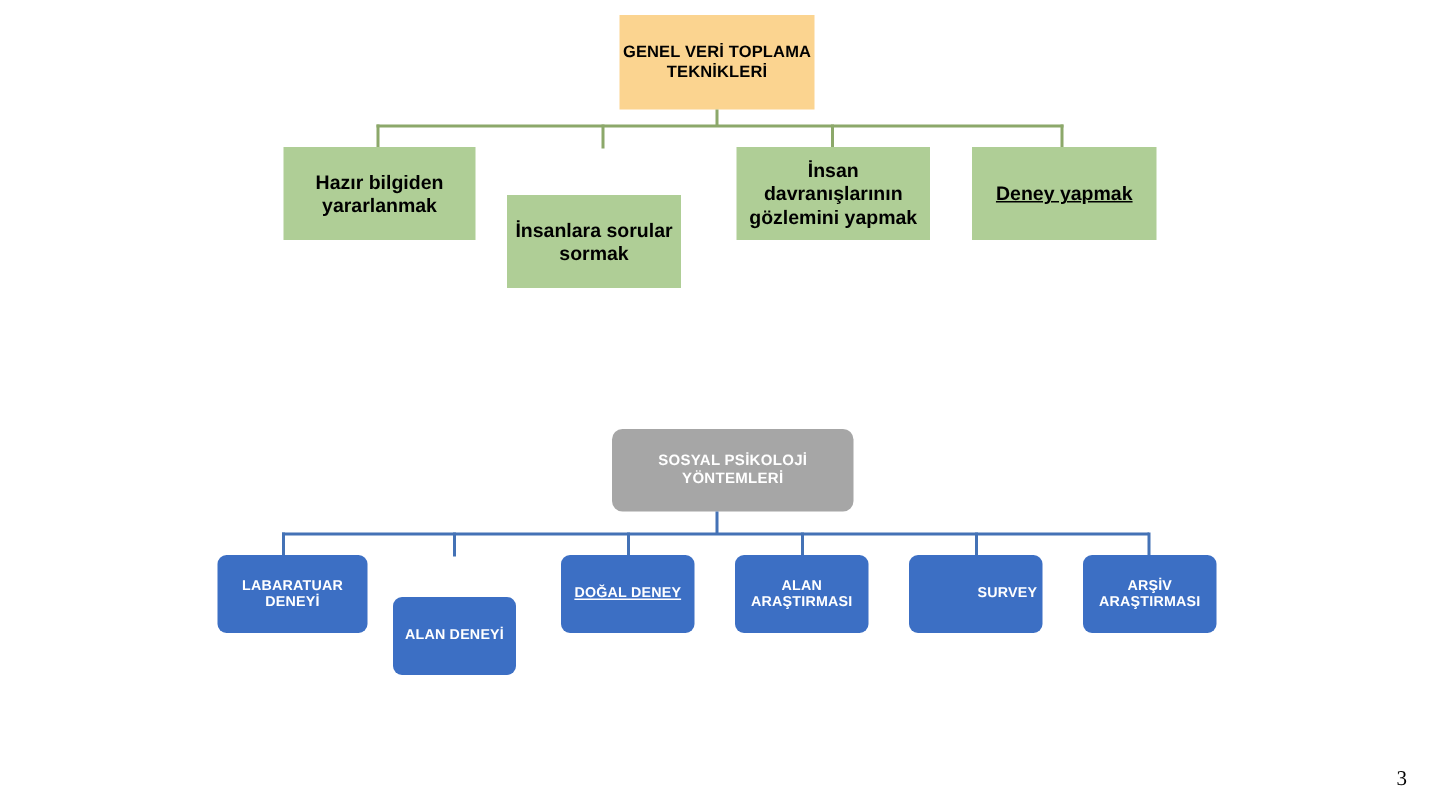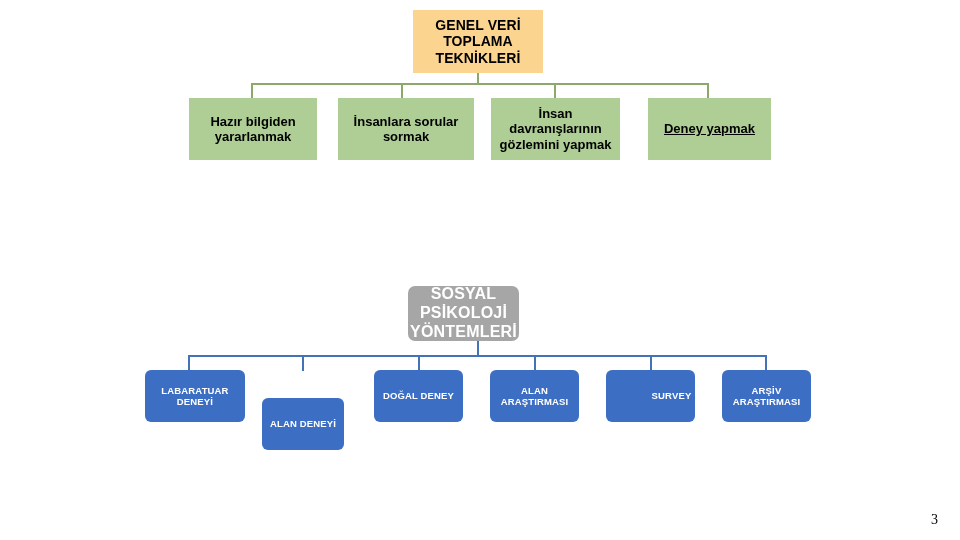--- a/index.html
+++ b/index.html
@@ -36,69 +36,69 @@
   }
 
   
   .node-root {
     left: 413px;
     top: 10px;
     width: 130px;
     height: 63px;
     background: #FBD490;
     color: #000000;
-    font-size: 14px;
+    font-size: 11px;
     font-weight: bold;
     letter-spacing: 0.1px;
   }
 
   
   .node-green {
     background: #AFCE96;
     color: #000000;
     font-size: 13px;
     font-weight: bold;
     top: 98px;
     height: 62px;
     padding: 0 5px;
   }
   .g0 { left: 189px;  width: 128px; }
-  .g1 { left: 338px;  width: 136px; }
+  .g1 { left: 338px;  width: 116px; margin-top: 32px; }
   .g2 { left: 491px;  width: 129px; }
   .g3 { left: 648px;  width: 123px; text-decoration: underline; }
 
   
   .node-gray {
     left: 408px;
     top: 286px;
-    width: 111px;
+    width: 161px;
     height: 55px;
     background: #A6A6A6;
     color: #ffffff;
-    font-size: 16px;
+    font-size: 10px;
     font-weight: bold;
     border-radius: 7px;
     letter-spacing: 0.2px;
   }
 
   
   .node-blue {
     background: #3C6FC4;
     color: #ffffff;
     font-size: 9.5px;
     font-weight: bold;
     top: 370px;
     height: 52px;
     border-radius: 6px;
     padding: 0 4px;
     letter-spacing: 0.15px;
   }
   .b0 { left: 145px; width: 100px; }
   .b1 { left: 262px; width: 82px; margin-top: 28px; }
-  .b2 { left: 374px; width: 89px; }
+  .b2 { left: 374px; width: 89px; text-decoration: underline; }
   .b3 { left: 490px; width: 89px; }
   .b4 { left: 606px; width: 89px; padding-left: 46px; }
   .b5 { left: 722px; width: 89px; }
 
   
   .conn {
     position: absolute;
   }
   
   .conn-green { background: #8CA86A; }

